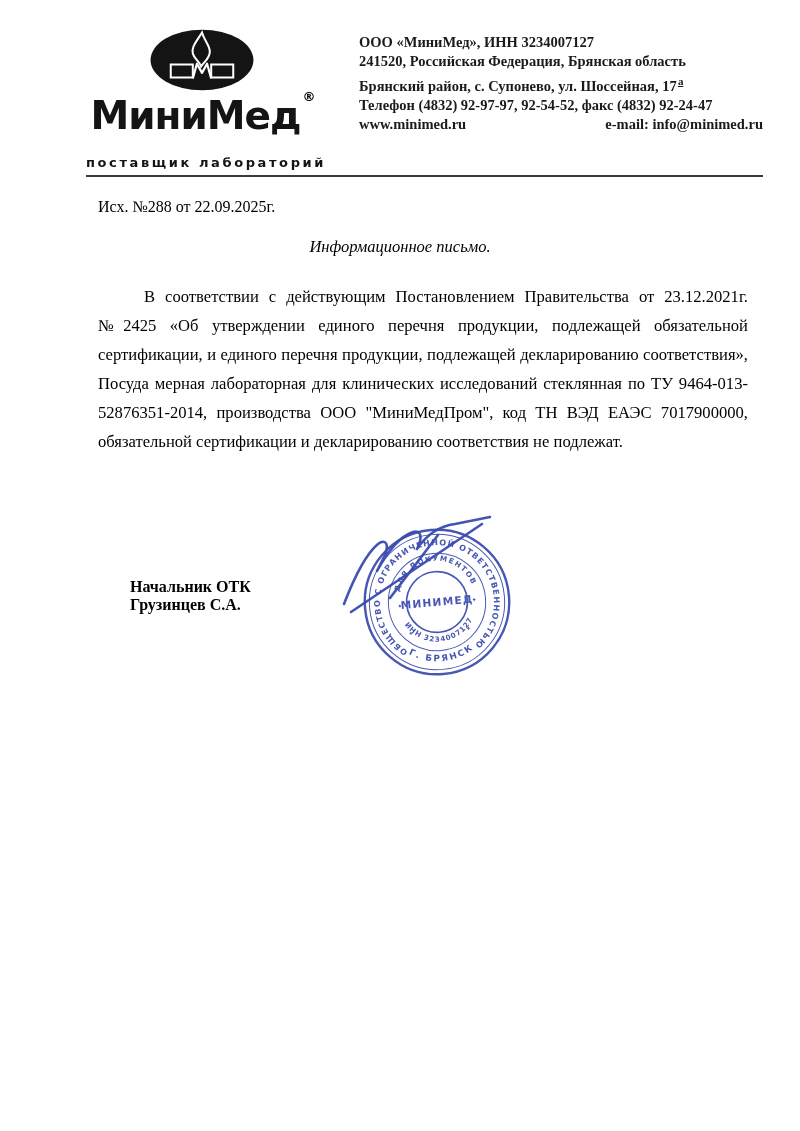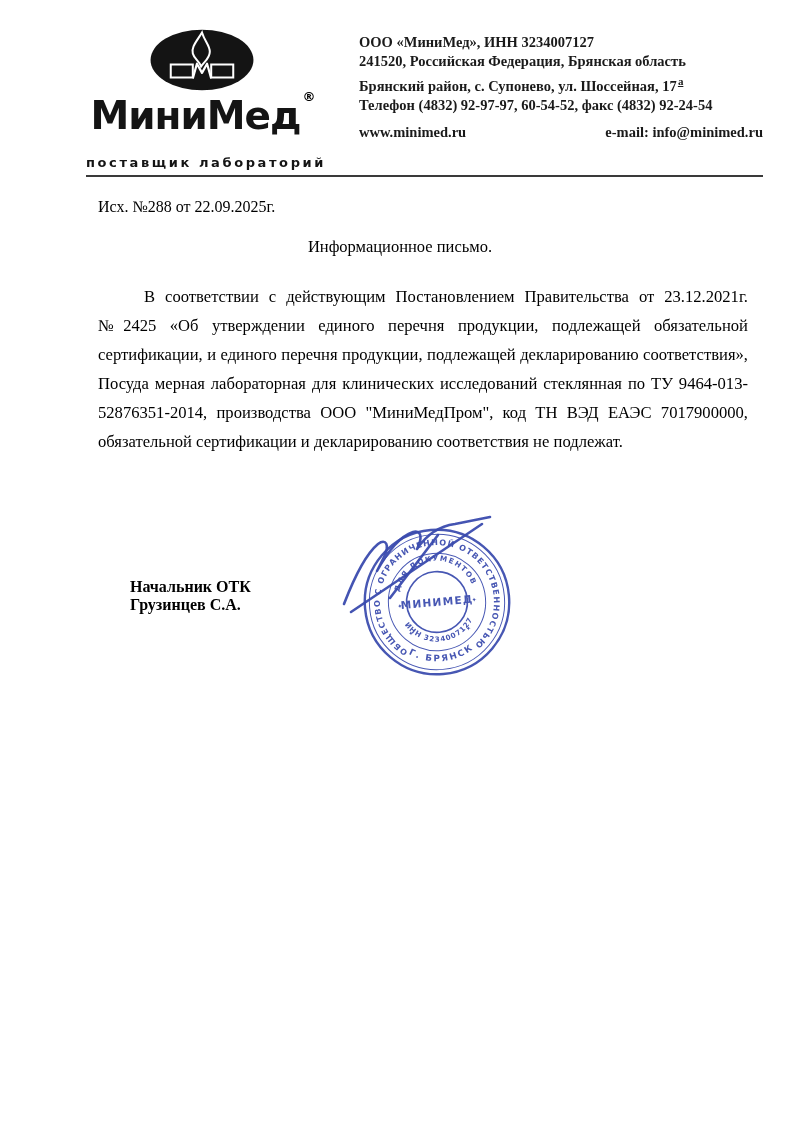--- a/index.html
+++ b/index.html
@@ -24,27 +24,27 @@
   }
   .tagline {
     font-family:"DejaVu Sans", sans-serif; font-weight:bold;
     font-size:13px; letter-spacing:2.6px; margin-top:20px; color:#141414;
     white-space:nowrap;
   }
   .info {
     width:404px; font-weight:bold; font-size:14.5px; line-height:19.4px;
     padding-top:7px; color:#1a1a1a; white-space:nowrap;
   }
-  .info-bottom { display:flex; justify-content:space-between;margin-top:8px; }
+  .info-bottom { display:flex; justify-content:space-between; }
   .sup-a { text-decoration:underline; font-size:11px; vertical-align:super; }
   
   .rule { border-top:2px solid #3a3a3a; margin:5px 37px 0 86px; }
   
   .ref-line { margin:21px 52px 12px 98px; font-size:16px; }
-  .letter-title { text-align:center; margin-top:21px; font-size:16.5px; }
+  .letter-title { text-align:center; margin-top:21px; font-size:16.5px;font-style:italic; }
   .body-par {
     margin:25px 52px 0 98px; font-size:16.6px; line-height:29px;
     text-align:justify; text-indent:46px;
   }
   .sign-row {
     display:flex; justify-content:space-between;
     margin:122px 68px 0 130px; font-weight:bold; font-size:16px;flex-direction:column;
   }
   
   :root { --stamp-color:#3a4bae; }
@@ -85,21 +85,21 @@
       <path d="M50,57 L54.5,41 L60,51 L65.5,41 L70,57" fill="none" stroke="#ffffff" stroke-width="2.4" stroke-linejoin="round"></path>
     </svg>
     <div class="brand-line"><span class="brand">МиниМед</span><span class="brand-reg">®</span></div>
     <div class="tagline">поставщик лабораторий</div>
   </div>
 
   <div class="info">
     <div>ООО «МиниМед», ИНН 3234007127</div>
     <div>241520, Российская Федерация, Брянская область</div>
     <div><span>Брянский район, с. Супонево,  ул. Шоссейная, 17</span> <span class="sup-a">а</span></div>
-    <div>Телефон (4832) 92-97-97, 60-54-52, факс (4832) 92-24-54</div>
+    <div>Телефон (4832) 92-97-97, 92-54-52, факс (4832) 92-24-47</div>
     <div class="info-bottom">
       <span>www.minimed.ru</span>
       <span>e-mail: info@minimed.ru</span>
     </div>
   </div>
 </div>
 
 <div class="rule"></div>
 
 <div class="ref-line">Исх. №288 от 22.09.2025г.</div>

